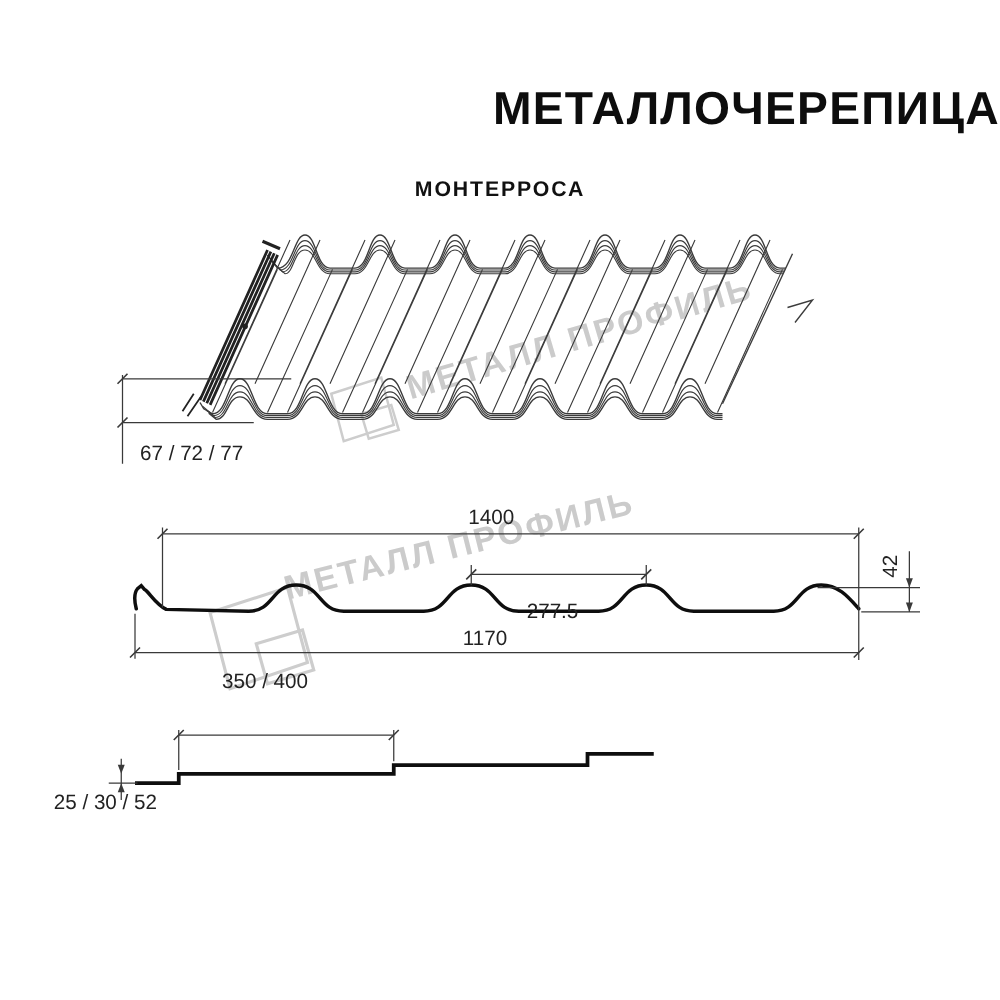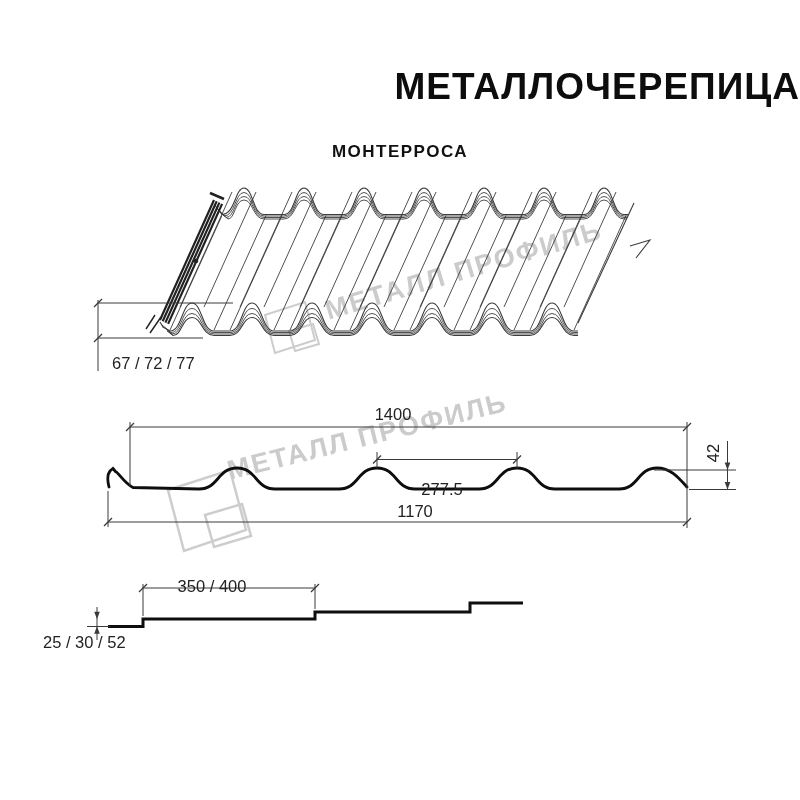--- a/index.html
+++ b/index.html
@@ -145,18 +145,18 @@
   </svg>
 
   <div class="title">МЕТАЛЛОЧЕРЕПИЦА</div>
   <div class="subtitle">МОНТЕРРОСА</div>
 
   <div class="lbl" style="left:112px; top:354px;text-align:right;">67 / 72 / 77</div>
 
   <div class="lbl centered" style="left:393px; top:405px;">1400</div>
   <div class="lbl centered" style="left:442px; top:441px;margin-top:39px;">277.5</div>
   <div class="lbl rot90" style="left:696px; top:444px;">42</div>
-  <div class="lbl centered" style="left:388px; top:502px;margin-left:27px;">1170</div>
+  <div class="lbl centered" style="left:388px; top:502px;">1170</div>
 
-  <div class="lbl centered" style="left:212px; top:577px;">350 / 400</div>
+  <div class="lbl centered" style="left:212px; top:536px;">350 / 400</div>
   <div class="lbl" style="left:43px; top:633px;">25 / 30 / 52</div>
 
 </div>
 
 </body></html>

